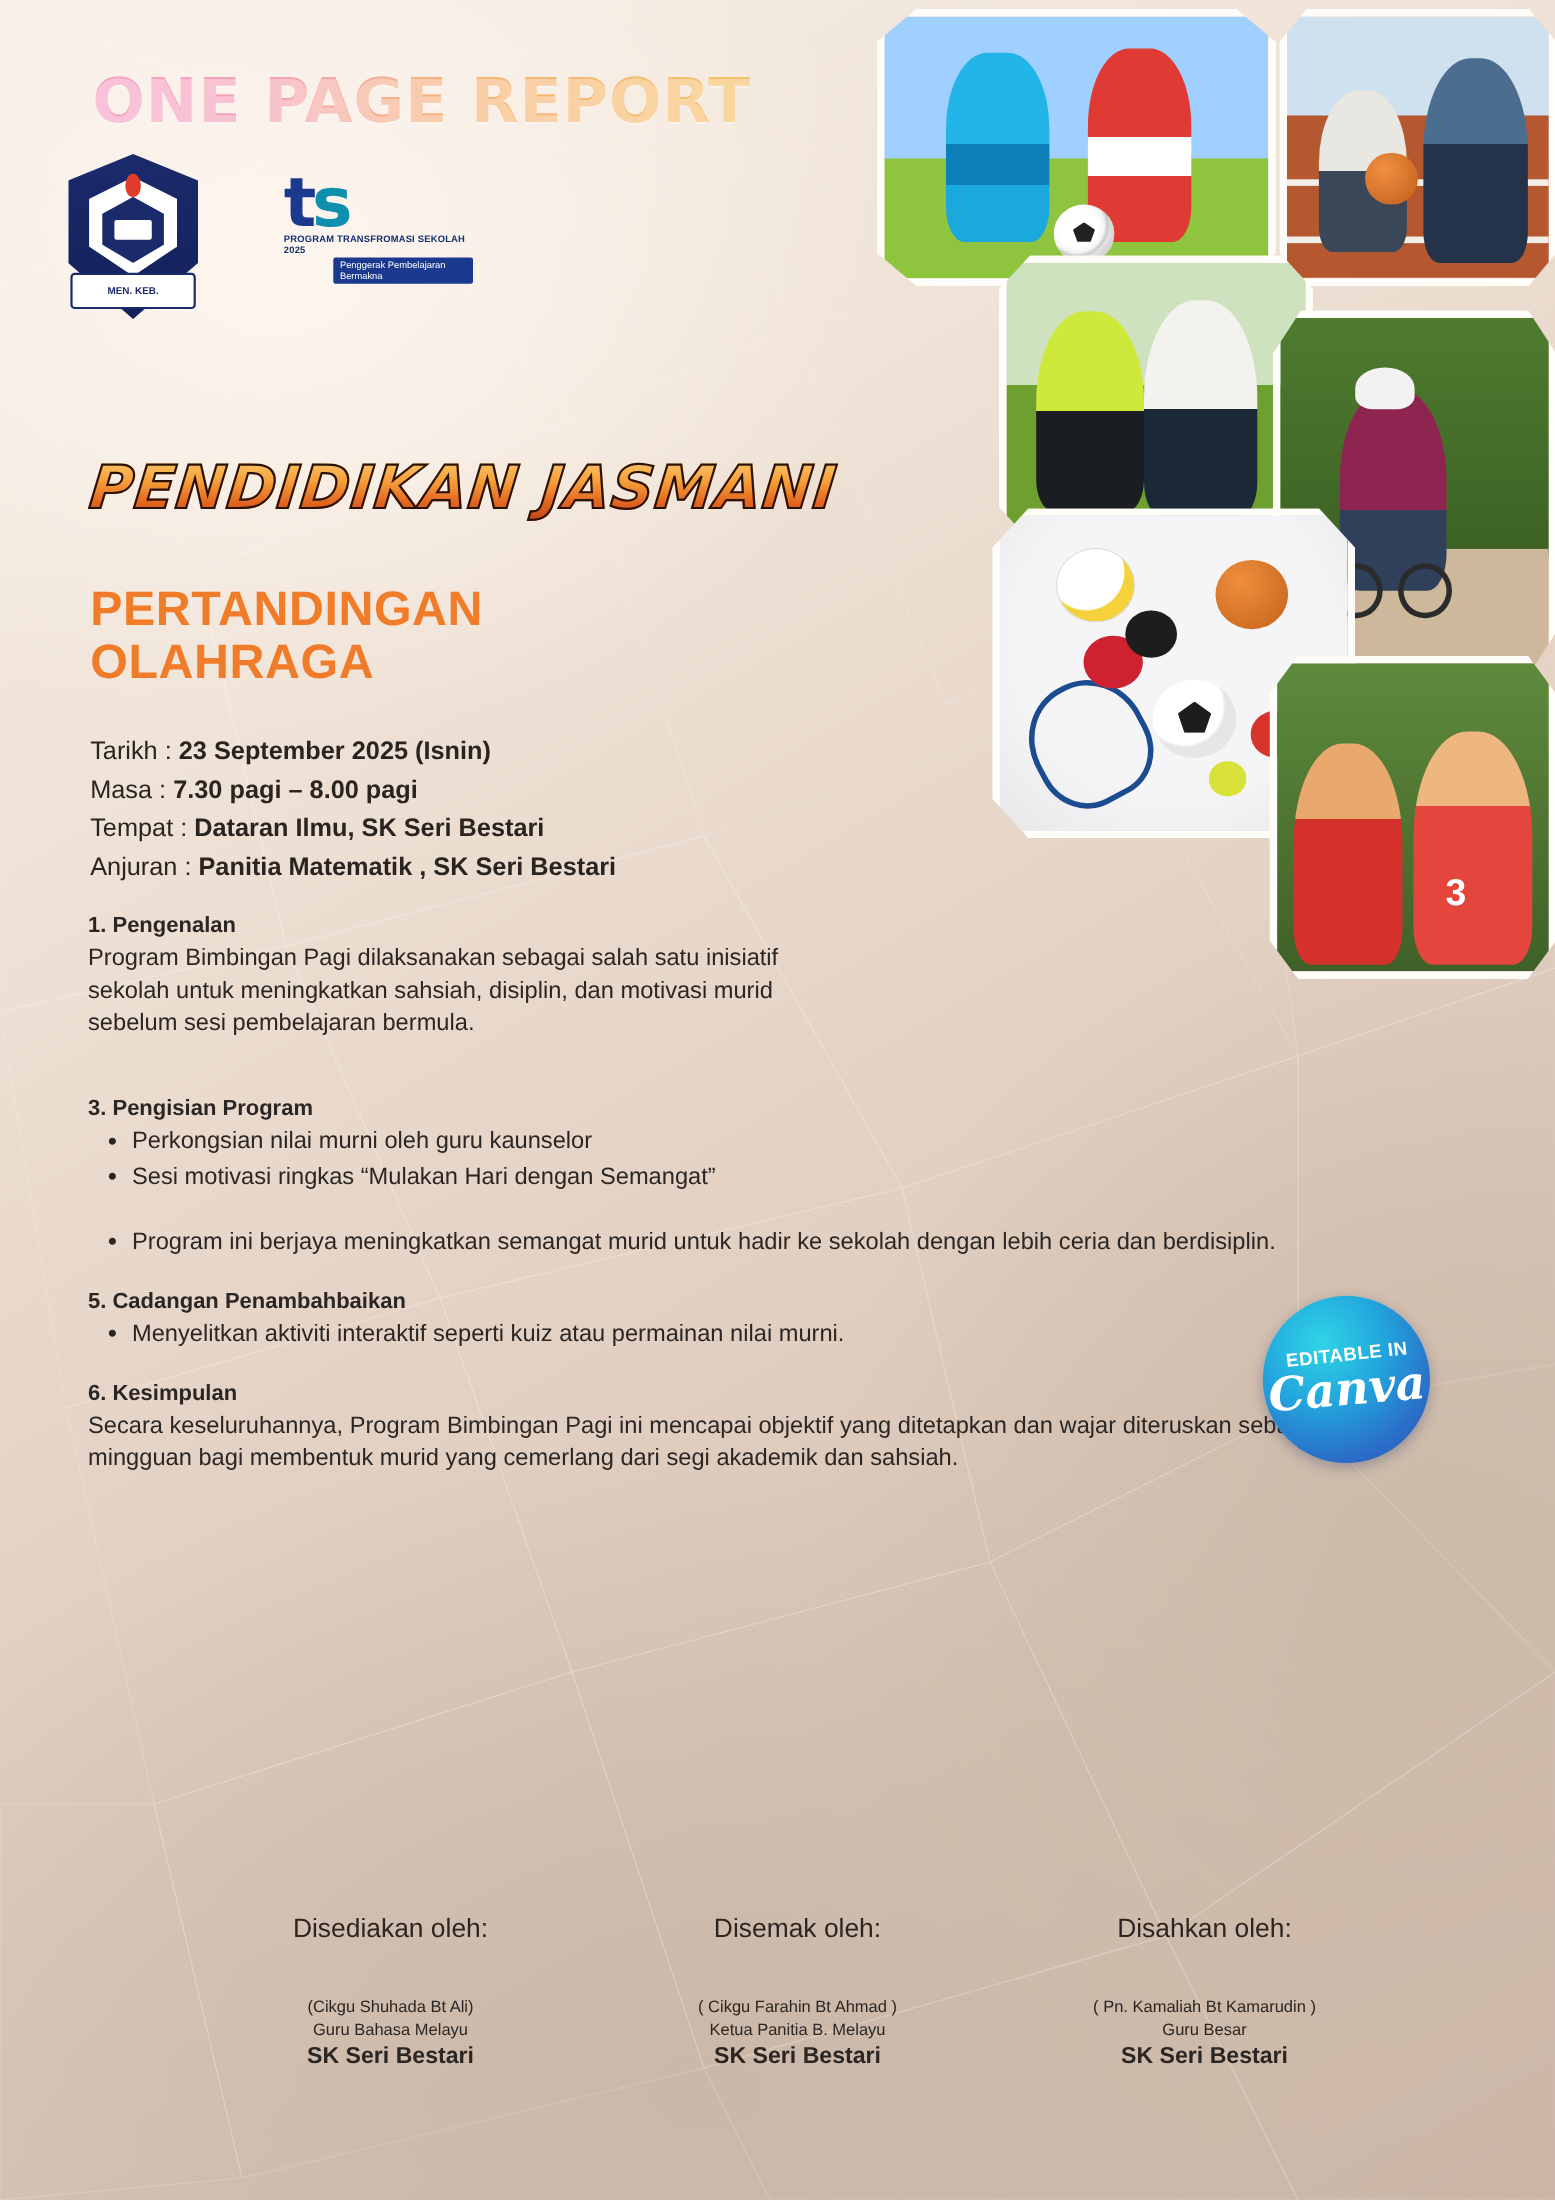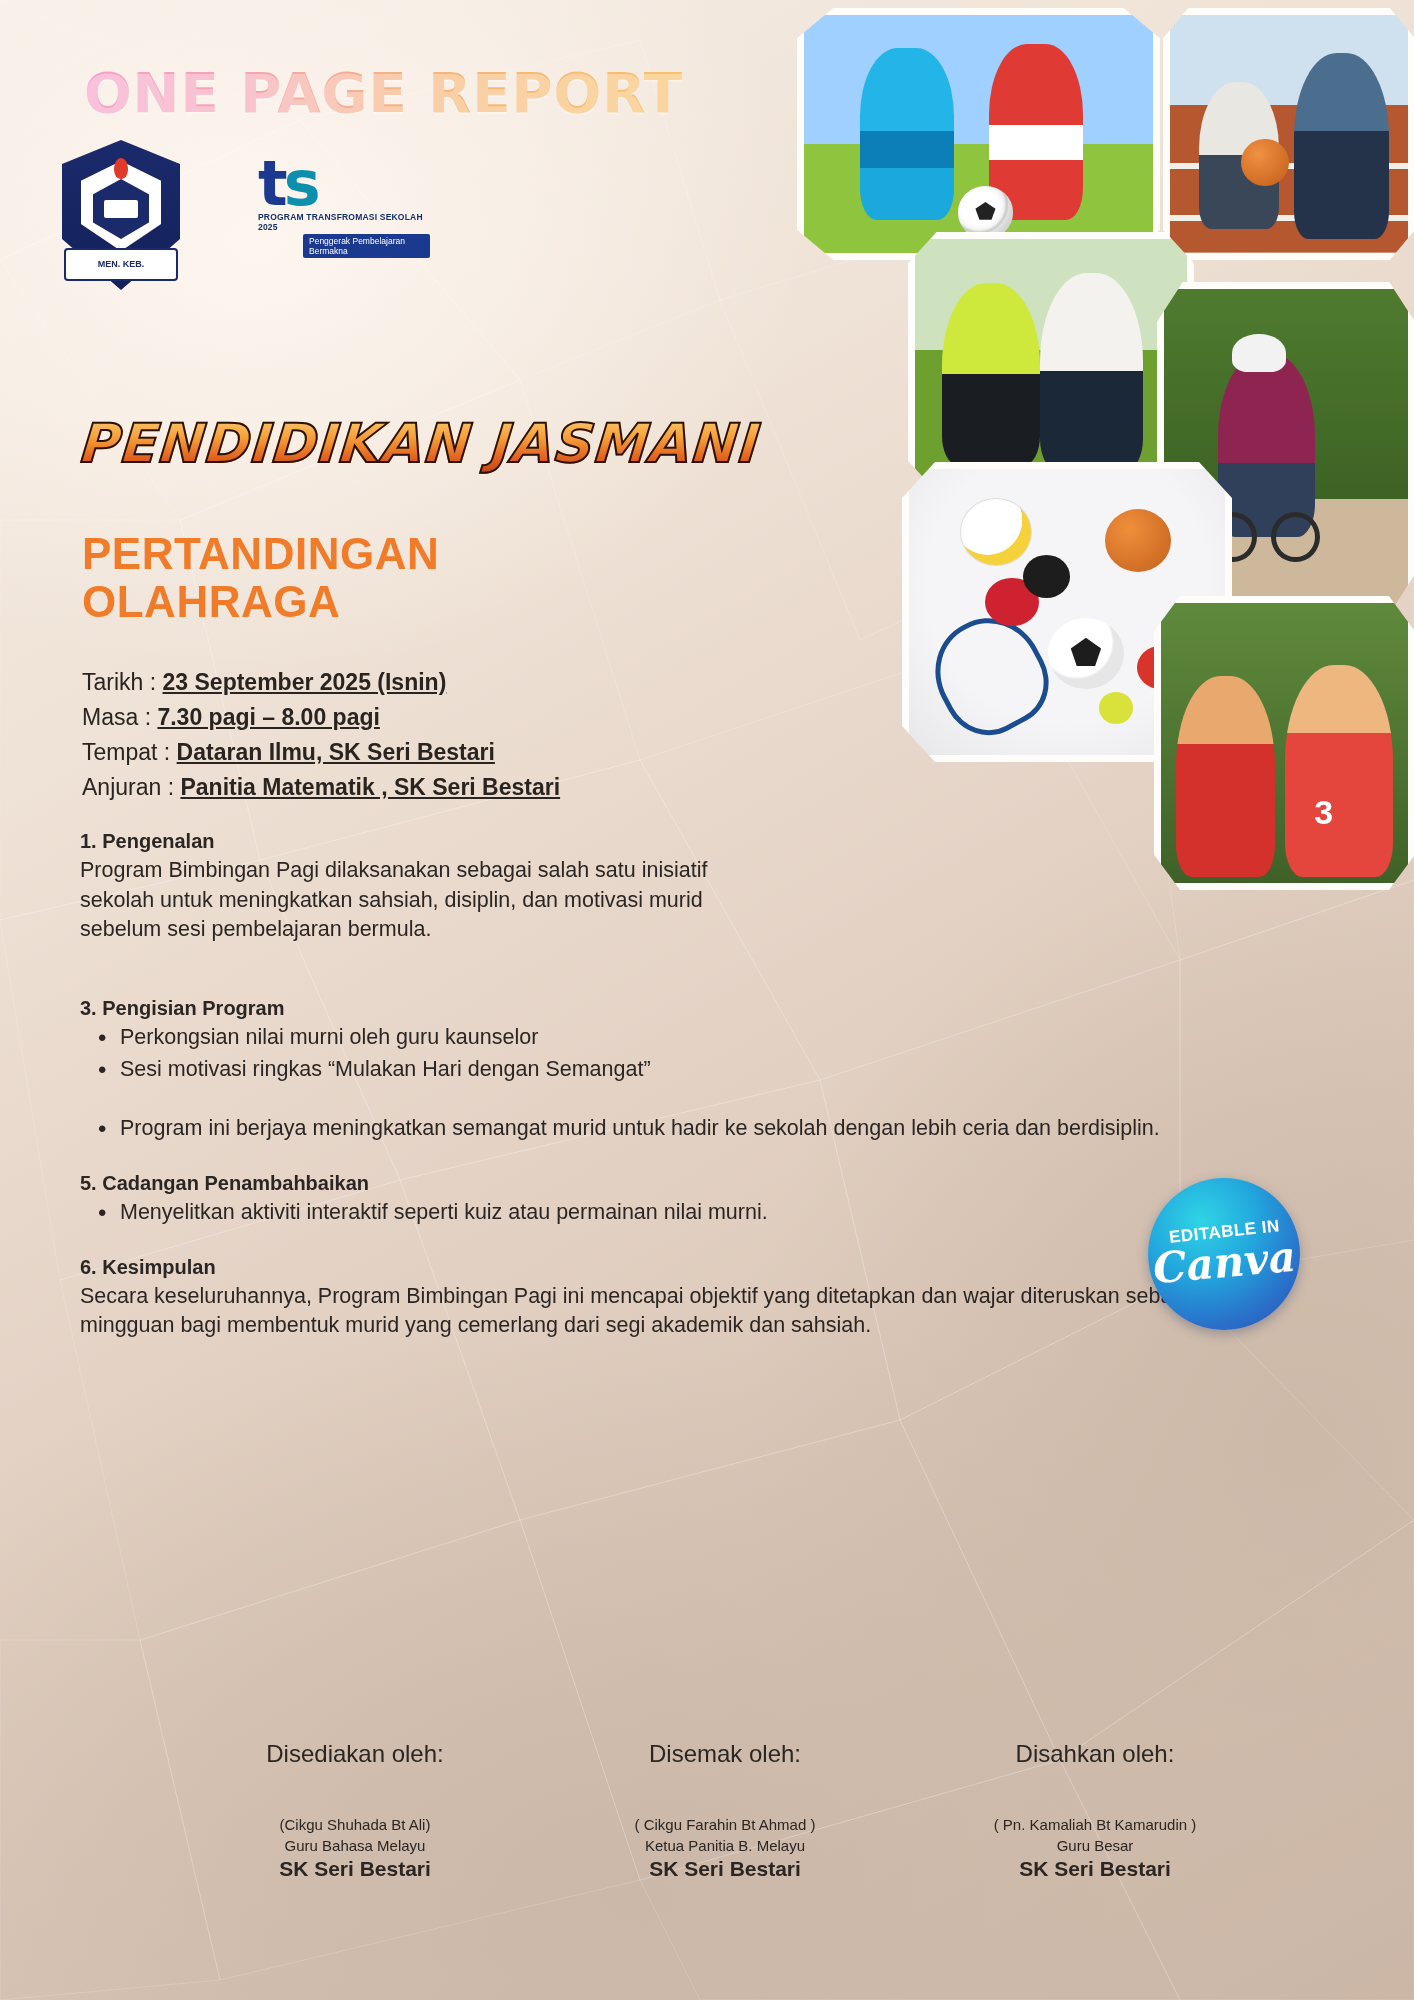--- a/index.html
+++ b/index.html
@@ -178,21 +178,21 @@
   }
   #title-sub {
     position:absolute; left:82px; top:530px;
     font-size:44px; font-weight:800; line-height:1.08; color:#f07c2a;
     letter-spacing:.5px;
   }
 
   
   #info { position:absolute; left:82px; top:665px; font-size:23px; color:#2a2420; line-height:1.52; }
   #info .lab { font-weight:400; }
-  #info .val { font-weight:700;text-decoration:underline; }
+  #info .val { font-weight:700; }
 
   
   #body-col { position:absolute; left:80px; top:830px; width:1250px; color:#2b2623; }
   .sec-h { font-size:20px; font-weight:700; margin-bottom:3px; }
   .sec-p { font-size:21.5px; line-height:1.38; max-width:680px; }
   .sec-p.wide { max-width:1220px; }
   ul.bul { list-style:none; margin:2px 0 0 6px; }
   ul.bul li { position:relative; padding-left:34px; font-size:21.5px; line-height:1.38; margin-bottom:2px; }
   ul.bul li:before { content:"•"; position:absolute; left:12px; top:-2px; font-size:24px; }
   .gap { height:26px; }

